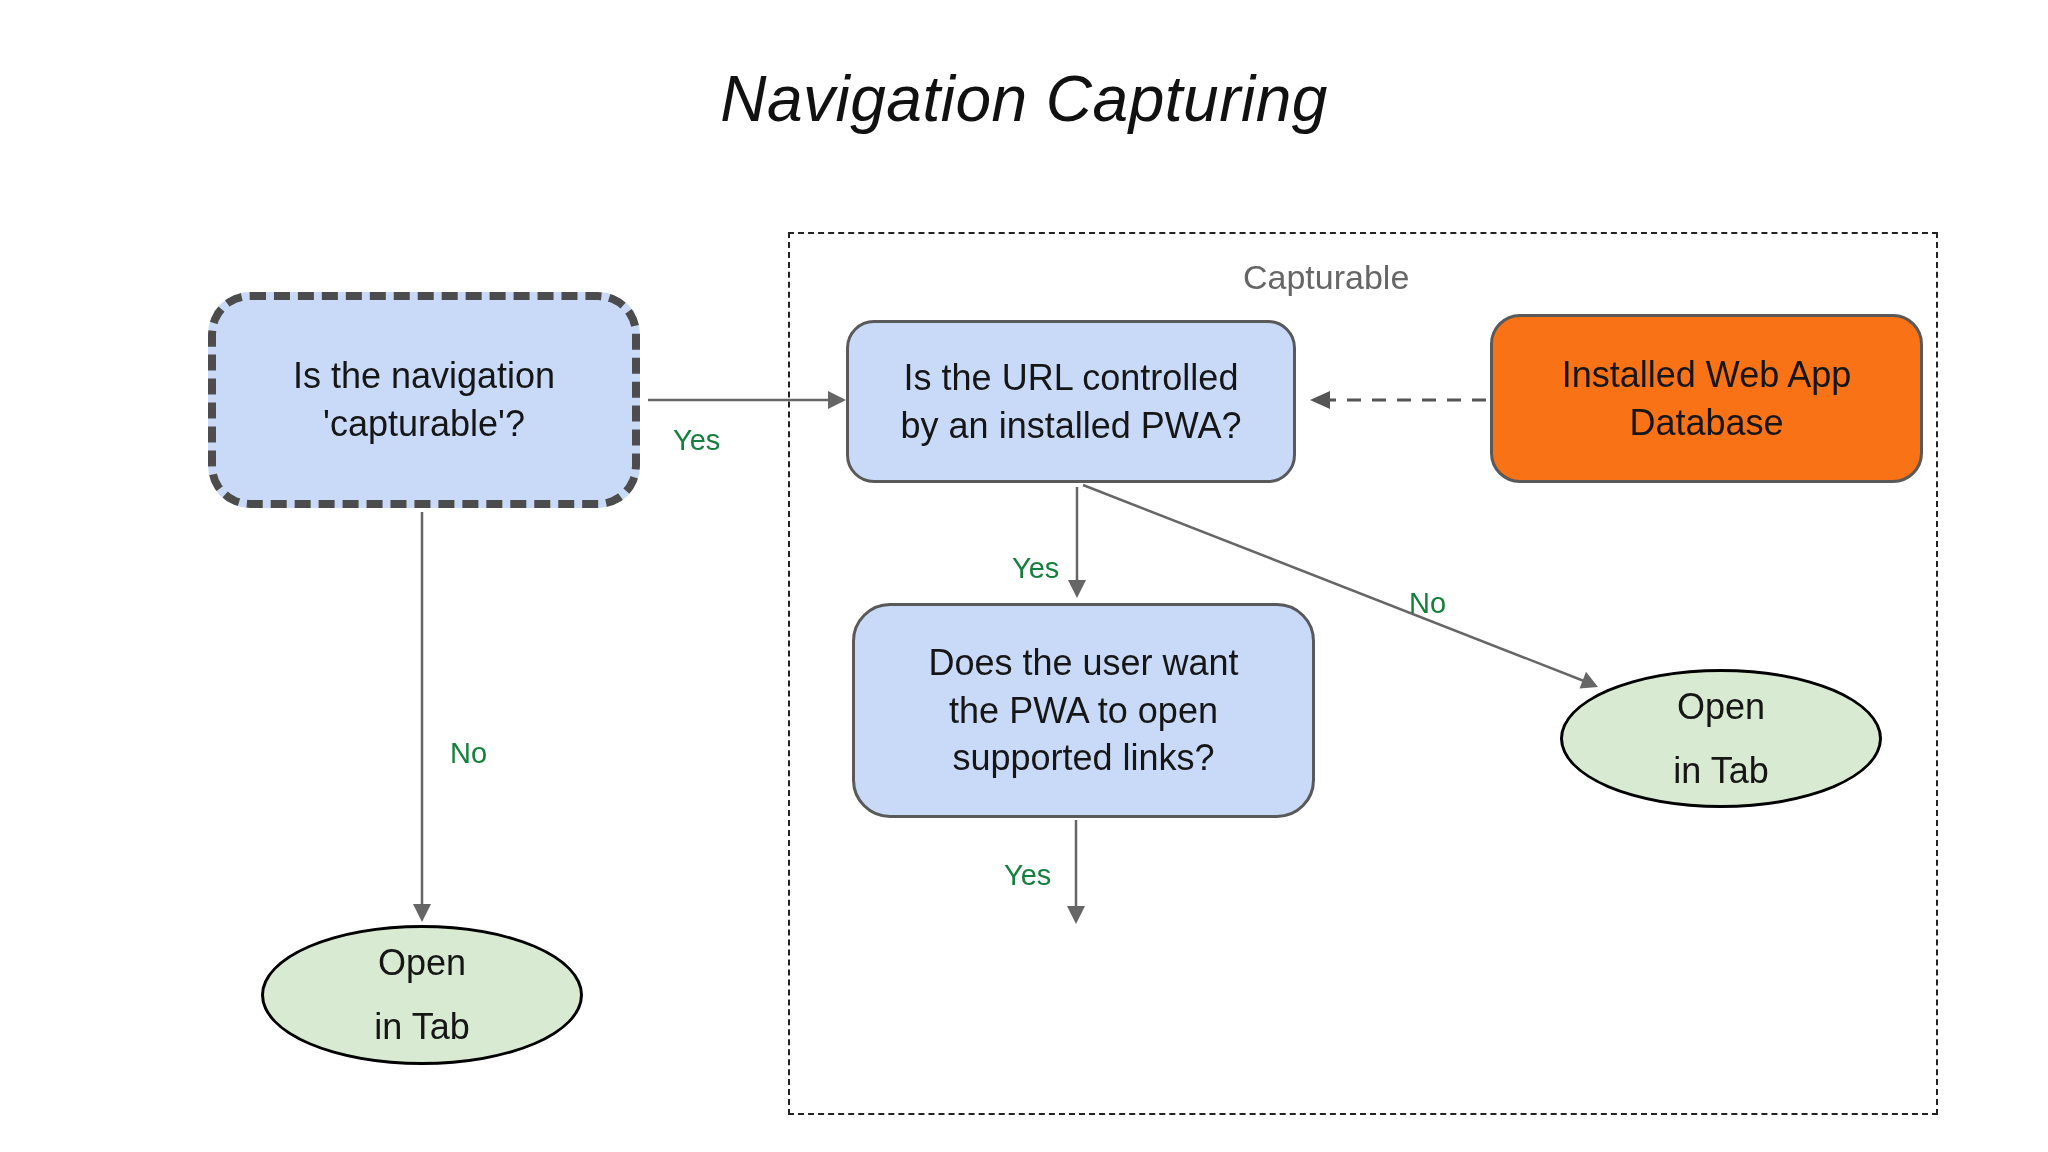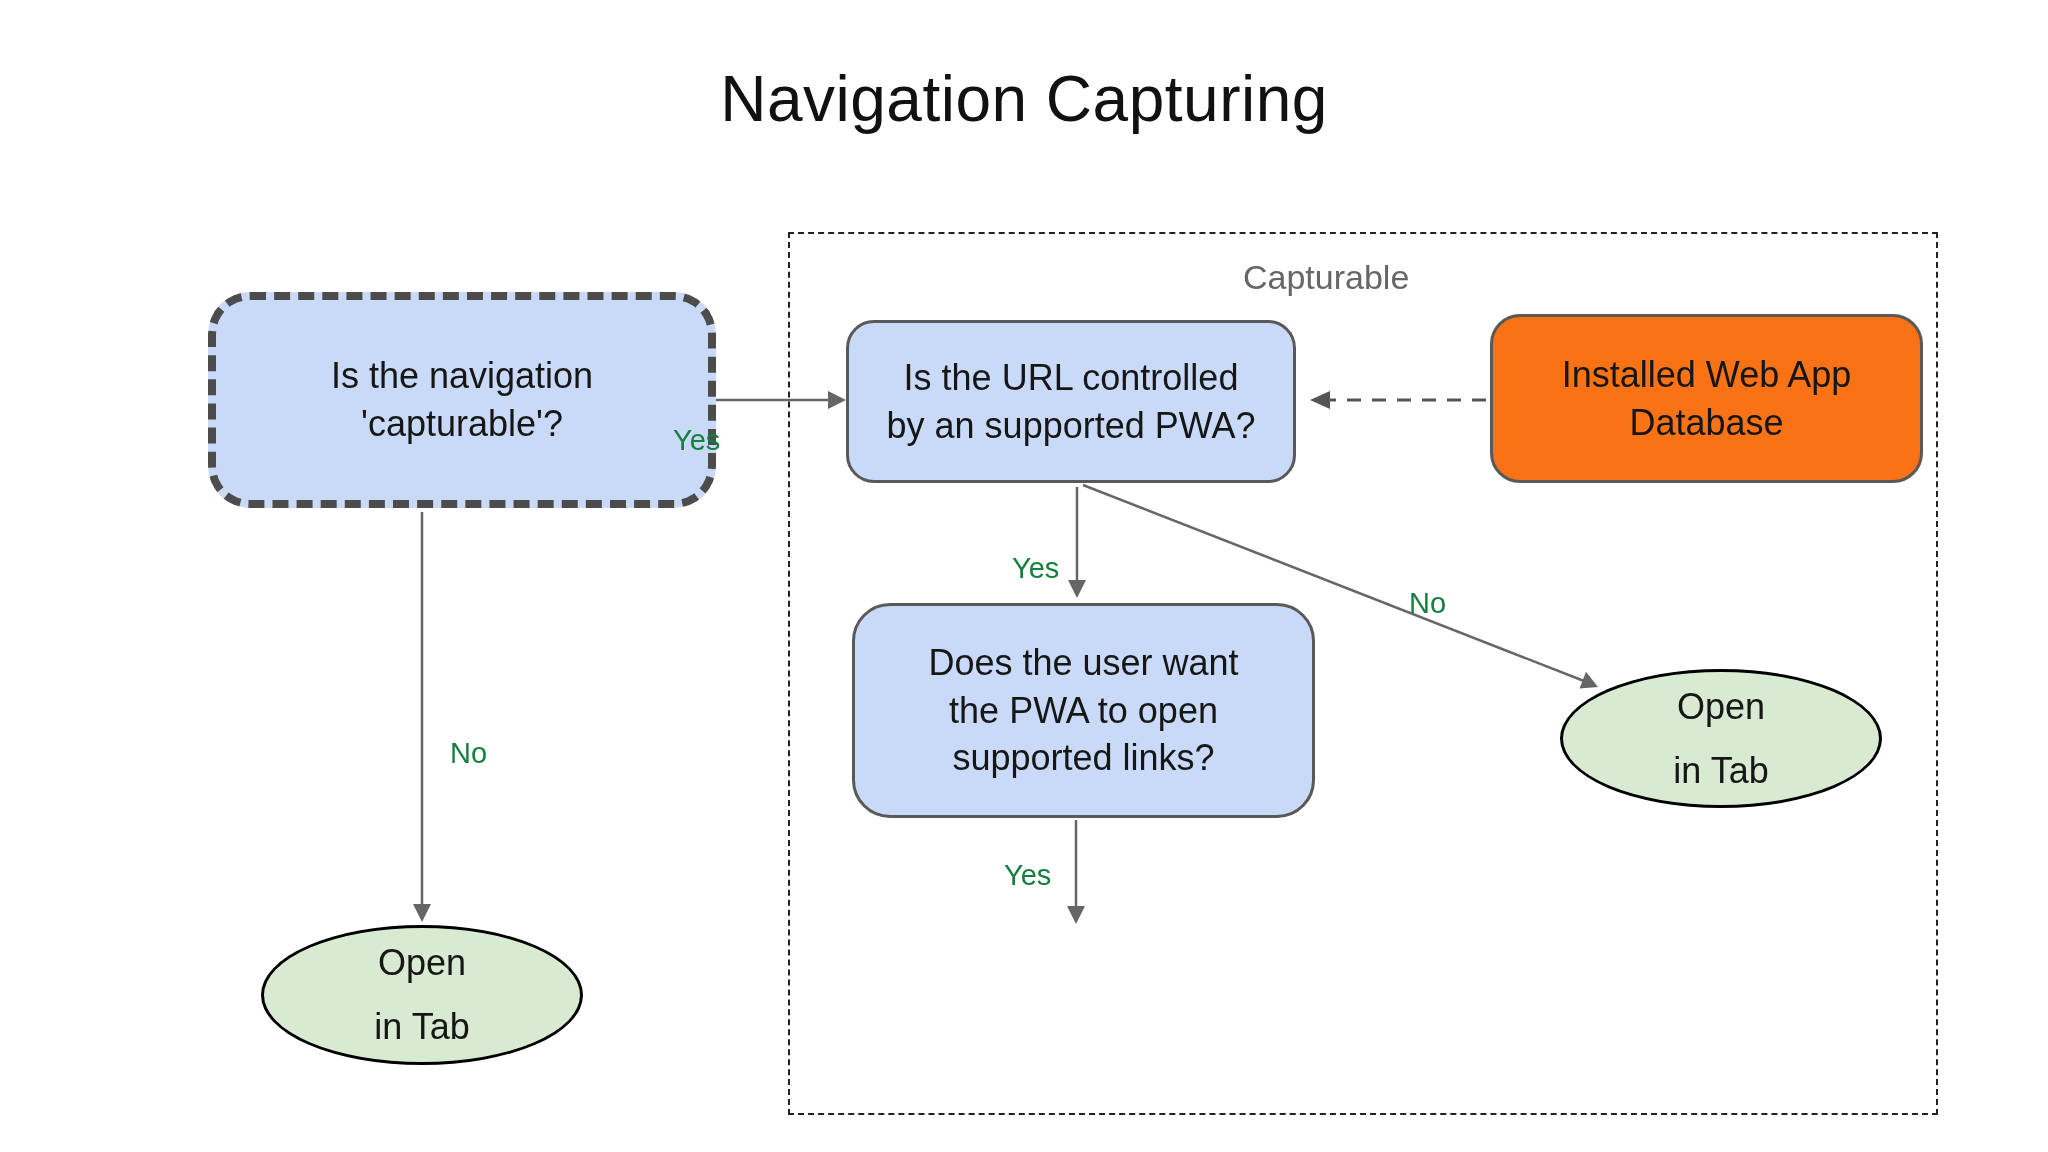--- a/index.html
+++ b/index.html
@@ -17,20 +17,21 @@
   }
   .title {
     position: absolute;
     top: 62px;
     left: 0;
     width: 2048px;
     text-align: center;
     font-size: 64px;
     color: #111111;
     letter-spacing: 0.5px;
+    font-style: italic;
   }
   .group-box {
     position: absolute;
     left: 788px;
     top: 232px;
     width: 1150px;
     height: 883px;
     border: 2px dashed #222222;
     box-sizing: border-box;
   }
@@ -56,21 +57,21 @@
     line-height: 1.32;
   }
   .fill-blue  { background: #c9daf8; }
   .fill-green { background: #d9ead3; gap: 16px; }
   .fill-pink  { background: #f4cccc; }
   .fill-gray  { background: #f97316; }
   .border-solid-gray  { border: 3px solid #595959; }
   .border-solid-black { border: 3px solid #000000; }
   .border-dash-dark   { border: 8px dashed #4c4c4c; }
   .border-dash-black  { border: 8px dashed #000000; }
-  .node-capturable { left: 208px;  top: 292px; width: 508px; height: 216px; border-radius: 42px; }
+  .node-capturable { left: 208px;  top: 292px; width: 432px; height: 216px; border-radius: 42px; }
   .node-url        { left: 846px;  top: 320px; width: 450px; height: 163px; border-radius: 28px; }
   .node-db         { left: 1490px; top: 314px; width: 433px; height: 169px; border-radius: 30px; }
   .node-want       { left: 852px;  top: 603px; width: 463px; height: 215px; border-radius: 38px; }
   .node-launch     { left: 850px;  top: 926px; width: 452px; height: 161px; border-radius: 32px; }
   .node-tab-left   { left: 261px;  top: 925px; width: 322px; height: 140px; border-radius: 50%; }
   .node-tab-right  { left: 1560px; top: 669px; width: 322px; height: 139px; border-radius: 50%; }
   .edge-label {
     position: absolute;
     font-size: 29px;
     color: #15803d;
@@ -120,21 +121,21 @@
   <div class="group-box"></div>
   <div class="group-label">Capturable</div>
 
   <div class="node node-capturable fill-blue border-dash-dark">
     <div>Is the navigation</div>
     <div>'capturable'?</div>
   </div>
 
   <div class="node node-url fill-blue border-solid-gray">
     <div>Is the URL controlled</div>
-    <div>by an supported PWA?</div>
+    <div>by an installed PWA?</div>
   </div>
 
   <div class="node node-db fill-gray border-solid-gray">
     <div>Installed Web App</div>
     <div>Database</div>
   </div>
 
   <div class="node node-want fill-blue border-solid-gray">
     <div>Does the user want</div>
     <div>the PWA to open</div>

